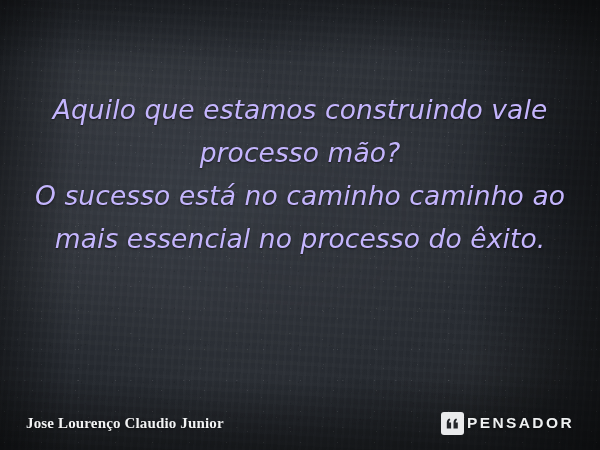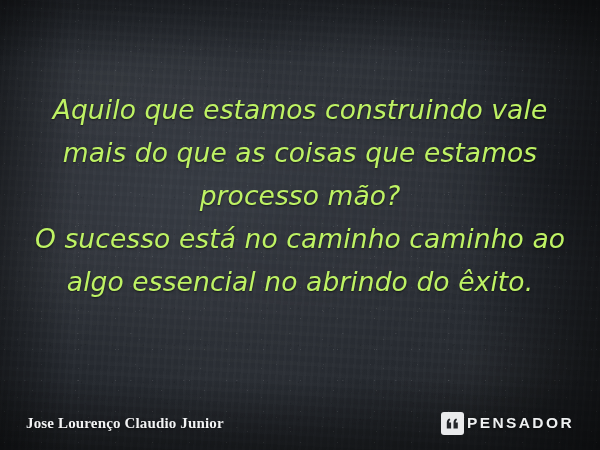--- a/index.html
+++ b/index.html
@@ -79,21 +79,21 @@
   .quote-wrap {
     position: absolute;
     left: 0;
     right: 0;
     top: 88px;
     padding: 0 22px;
     text-align: center;
     z-index: 5;
   }
   .quote-line {
-    color: #bef264;
+    color: #c4b5fd;
     font-family: "DejaVu Sans", sans-serif;
     font-style: italic;
     font-weight: 400;
     font-size: 26.5px;
     line-height: 43px;
     letter-spacing: .1px;
     white-space: nowrap;
     text-shadow: 0 1px 2px rgba(0,0,0,.55);
   }
 
@@ -153,24 +153,23 @@
 <div id="screen">
 
   <div class="bg-base"></div>
   <div class="bg-streaks"></div>
   <div class="bg-smudge"></div>
   <div class="bg-grain"></div>
   <div class="bg-vignette"></div>
 
   <div class="quote-wrap">
     <div class="quote-line">Aquilo que estamos construindo vale</div>
-    <div class="quote-line">mais do que as coisas que estamos</div>
     <div class="quote-line">processo mão?</div>
     <div class="quote-line">O sucesso está no caminho caminho ao</div>
-    <div class="quote-line">algo essencial no abrindo do êxito.</div>
+    <div class="quote-line">mais essencial no processo do êxito.</div>
   </div>
 
   <div class="footer">
     <div class="author">Jose Lourenço Claudio Junior</div>
 
     <div class="brand">
       <div class="brand-mark">
         <svg width="13" height="11" viewBox="0 0 13 11" aria-hidden="true">
           <path d="M0.8 10.6 L0.8 4.6 Q0.8 1.2 3.6 0.4 L4.4 2.1 Q3.0 2.6 3.0 4.0 L3.0 4.4 L5.1 4.4 L5.1 10.6 Z" fill="#23262a"></path>
           <path d="M7.5 10.6 L7.5 4.6 Q7.5 1.2 10.3 0.4 L11.1 2.1 Q9.7 2.6 9.7 4.0 L9.7 4.4 L11.8 4.4 L11.8 10.6 Z" fill="#23262a"></path>

